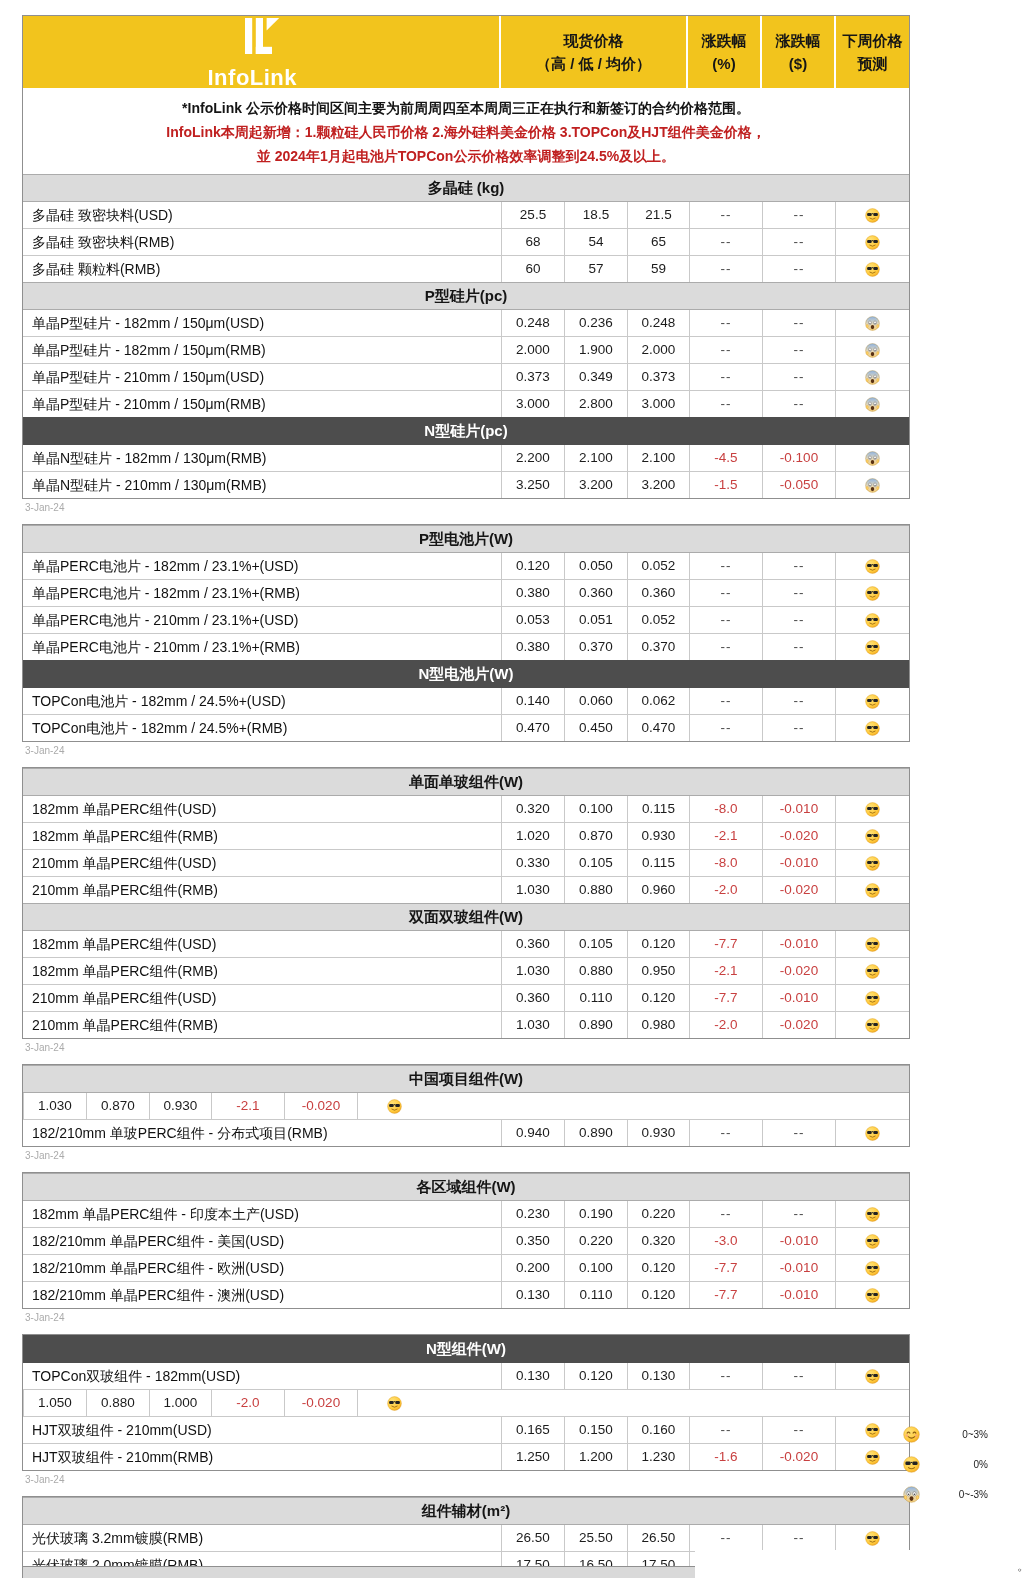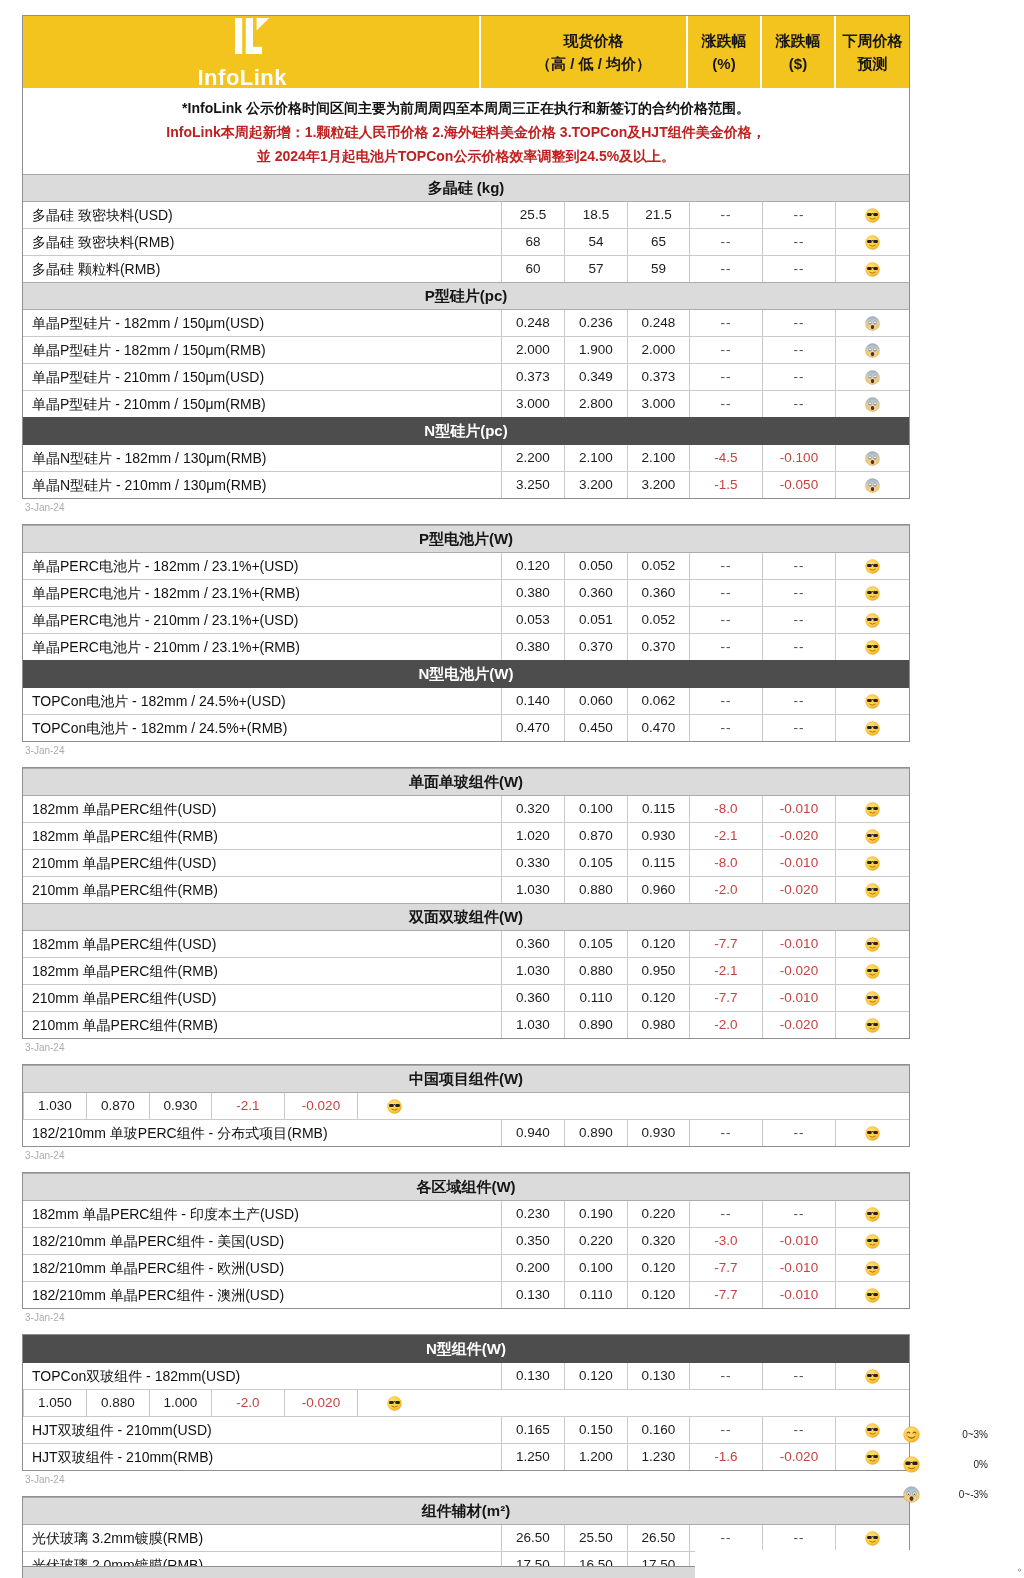--- a/index.html
+++ b/index.html
@@ -13,21 +13,21 @@
   .doc{position:absolute;left:22px;top:15px;width:888px;}
   .block{border:1px solid var(--outer);background:#fff;}
 
   
   .yellow-header{display:flex;background:var(--yellow);height:72px;align-items:stretch;}
   .yh-cell{display:flex;flex-direction:column;justify-content:center;align-items:center;
            font-weight:bold;font-size:15px;color:#161616;line-height:1.55;text-align:center;}
   .yh-logo{flex:1;flex-direction:column;justify-content:flex-start;align-items:center;
            padding-left:4px;gap:11px;}
   .yh-sep{border-left:2px solid #fff;}
-  .yh-price{width:185px;padding-left:20px;} .yh-pct{width:72px;} .yh-usd{width:72px;} .yh-emo{width:73px;}
+  .yh-price{width:185px;} .yh-pct{width:72px;} .yh-usd{width:72px;} .yh-emo{width:73px;}
   .logo-text{display:flex;flex-direction:column;align-items:flex-start;}
   .logo-text .brand{color:#fff;font-size:22px;font-weight:bold;letter-spacing:.5px;line-height:1;}
   .logo-text .sub{color:rgba(255,255,255,.82);font-size:13px;letter-spacing:2.6px;margin-top:4px;}
 
   
   .notes{padding:8px 0 6px;}
   .note{text-align:center;font-weight:bold;font-size:14px;line-height:24px;color:#141414;}
   .note.red{color:var(--note-red);}
 
   

